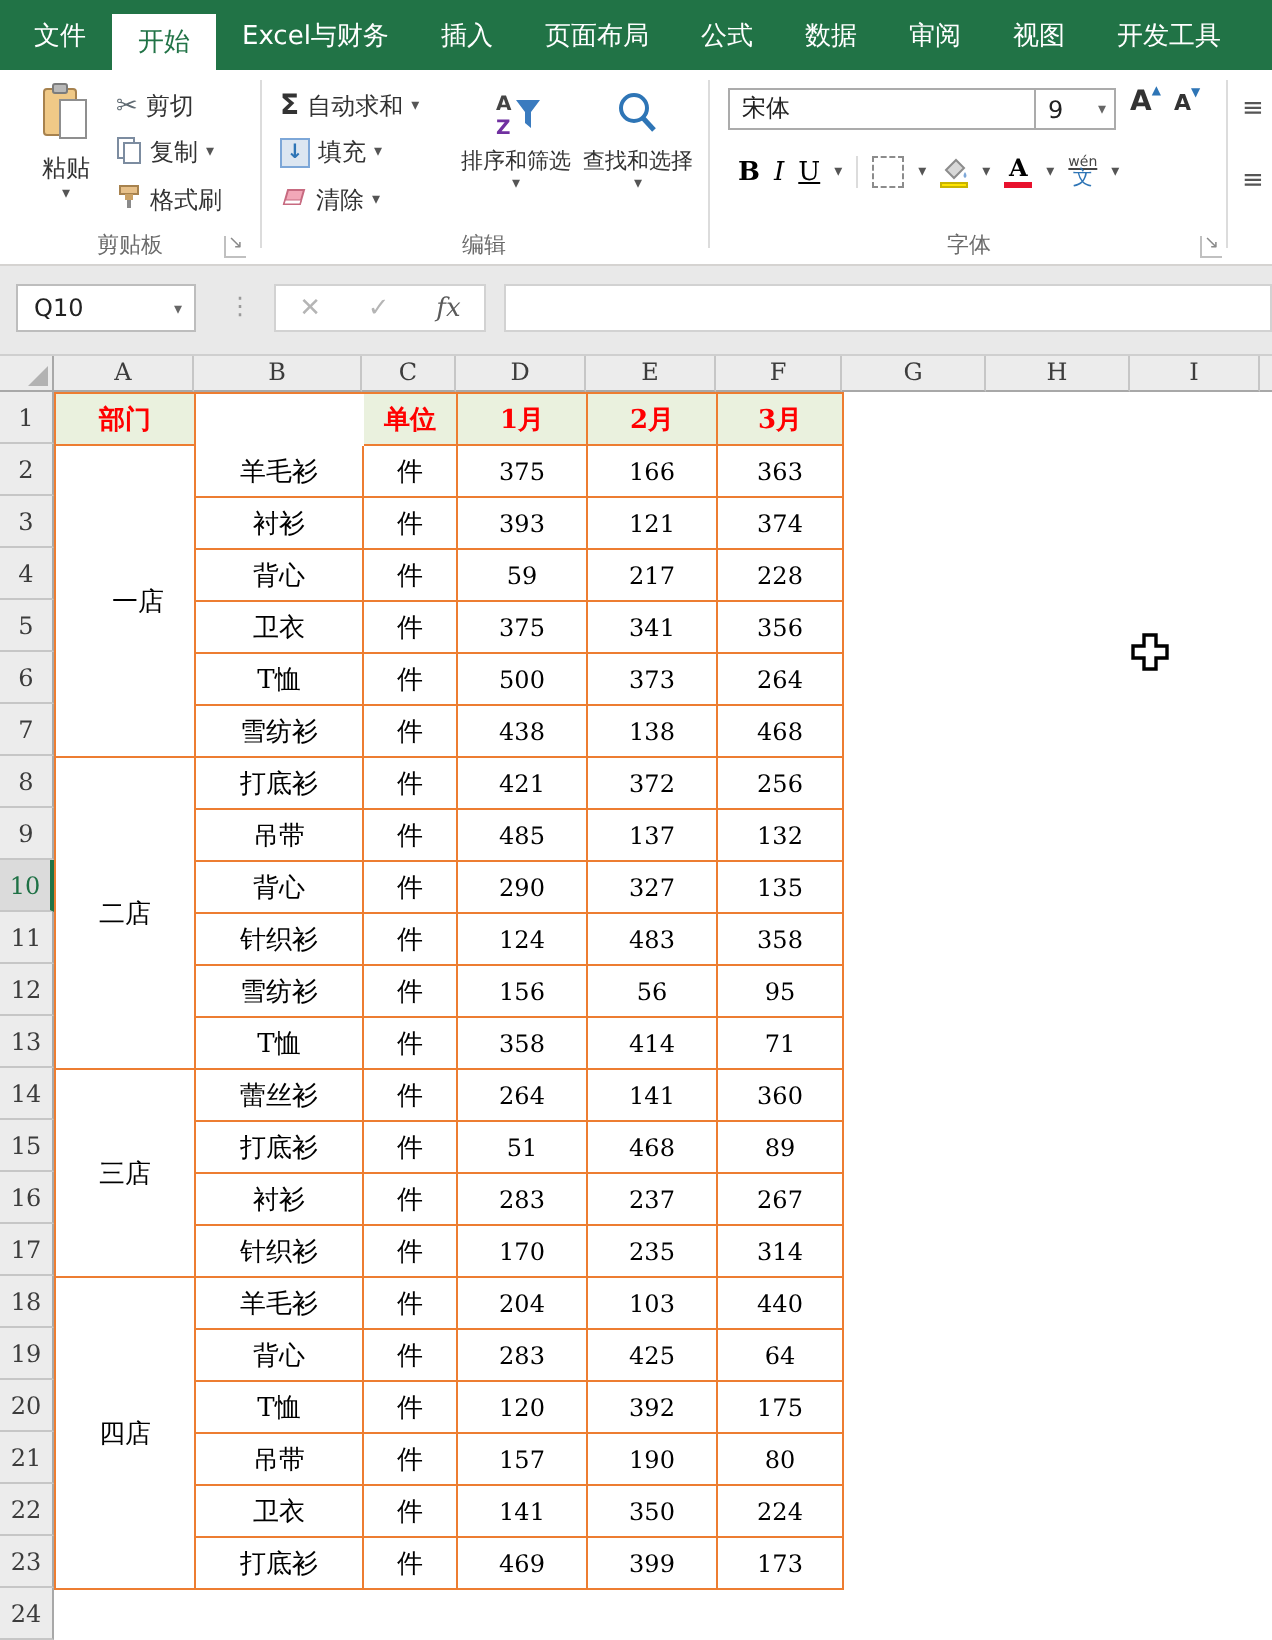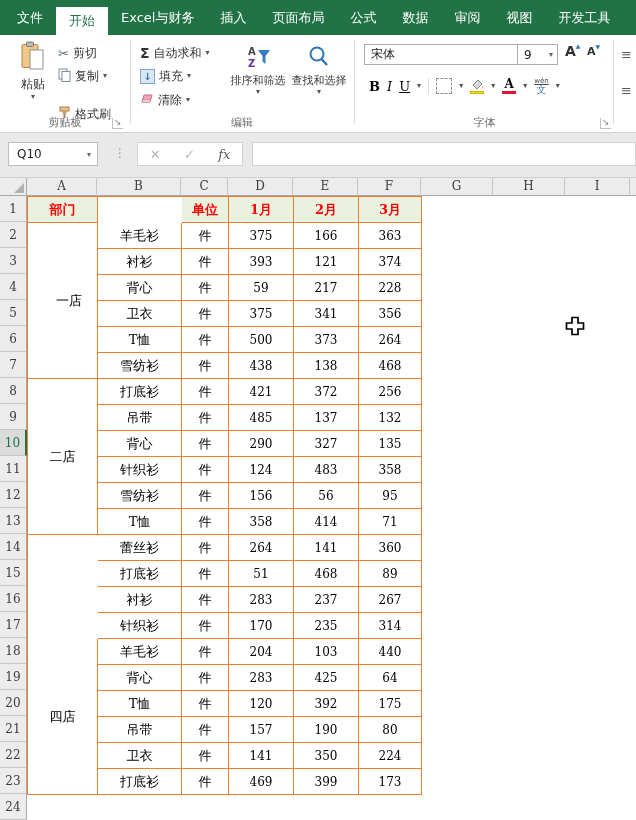--- a/index.html
+++ b/index.html
@@ -113,21 +113,21 @@
       <div class="smallbtn" style="left:58px;top:31px;">
         <span>
           <svg width="13" height="14" viewBox="0 0 13 14">
             <rect x="1" y="1" width="8" height="10" fill="#fff" stroke="#7c8ca0"></rect>
             <rect x="4" y="3.5" width="8" height="10" fill="#fff" stroke="#7c8ca0"></rect>
           </svg>
         </span>
         <span>复制</span>
         <span class="drop">▾</span>
       </div>
-      <div class="smallbtn" style="left:58px;top:69px;">
+      <div class="smallbtn" style="left:58px;top:55px;">
         <span>
           <svg width="13" height="13" viewBox="0 0 13 13">
             <rect x="2" y="1" width="9" height="4" fill="#e7c089" stroke="#a7824e"></rect>
             <rect x="4.5" y="5" width="4" height="3" fill="#caa165"></rect>
             <rect x="5.5" y="8" width="2" height="4" fill="#8a8a8a"></rect>
           </svg>
         </span>
         <span>格式刷</span>
       </div>
       <div class="glabel">剪贴板</div>
@@ -351,20 +351,21 @@
         <div class="td cjk" style="grid-area: 12 / 2;">雪纺衫</div>
         <div class="td cjk" style="grid-area: 12 / 3;">件</div>
         <div class="td" style="grid-area: 12 / 4;">156</div>
         <div class="td" style="grid-area: 12 / 5;">56</div>
         <div class="td" style="grid-area: 12 / 6;">95</div>
         <div class="td cjk" style="grid-area: 13 / 2;">T恤</div>
         <div class="td cjk" style="grid-area: 13 / 3;">件</div>
         <div class="td" style="grid-area: 13 / 4;">358</div>
         <div class="td" style="grid-area: 13 / 5;">414</div>
         <div class="td" style="grid-area: 13 / 6;">71</div>
+        <div class="td cjk" style="grid-area: 14 / 1 / span 4;">三店</div>
         <div class="td cjk" style="grid-area: 14 / 2;">蕾丝衫</div>
         <div class="td cjk" style="grid-area: 14 / 3;">件</div>
         <div class="td" style="grid-area: 14 / 4;">264</div>
         <div class="td" style="grid-area: 14 / 5;">141</div>
         <div class="td" style="grid-area: 14 / 6;">360</div>
         <div class="td cjk" style="grid-area: 15 / 2;">打底衫</div>
         <div class="td cjk" style="grid-area: 15 / 3;">件</div>
         <div class="td" style="grid-area: 15 / 4;">51</div>
         <div class="td" style="grid-area: 15 / 5;">468</div>
         <div class="td" style="grid-area: 15 / 6;">89</div>

